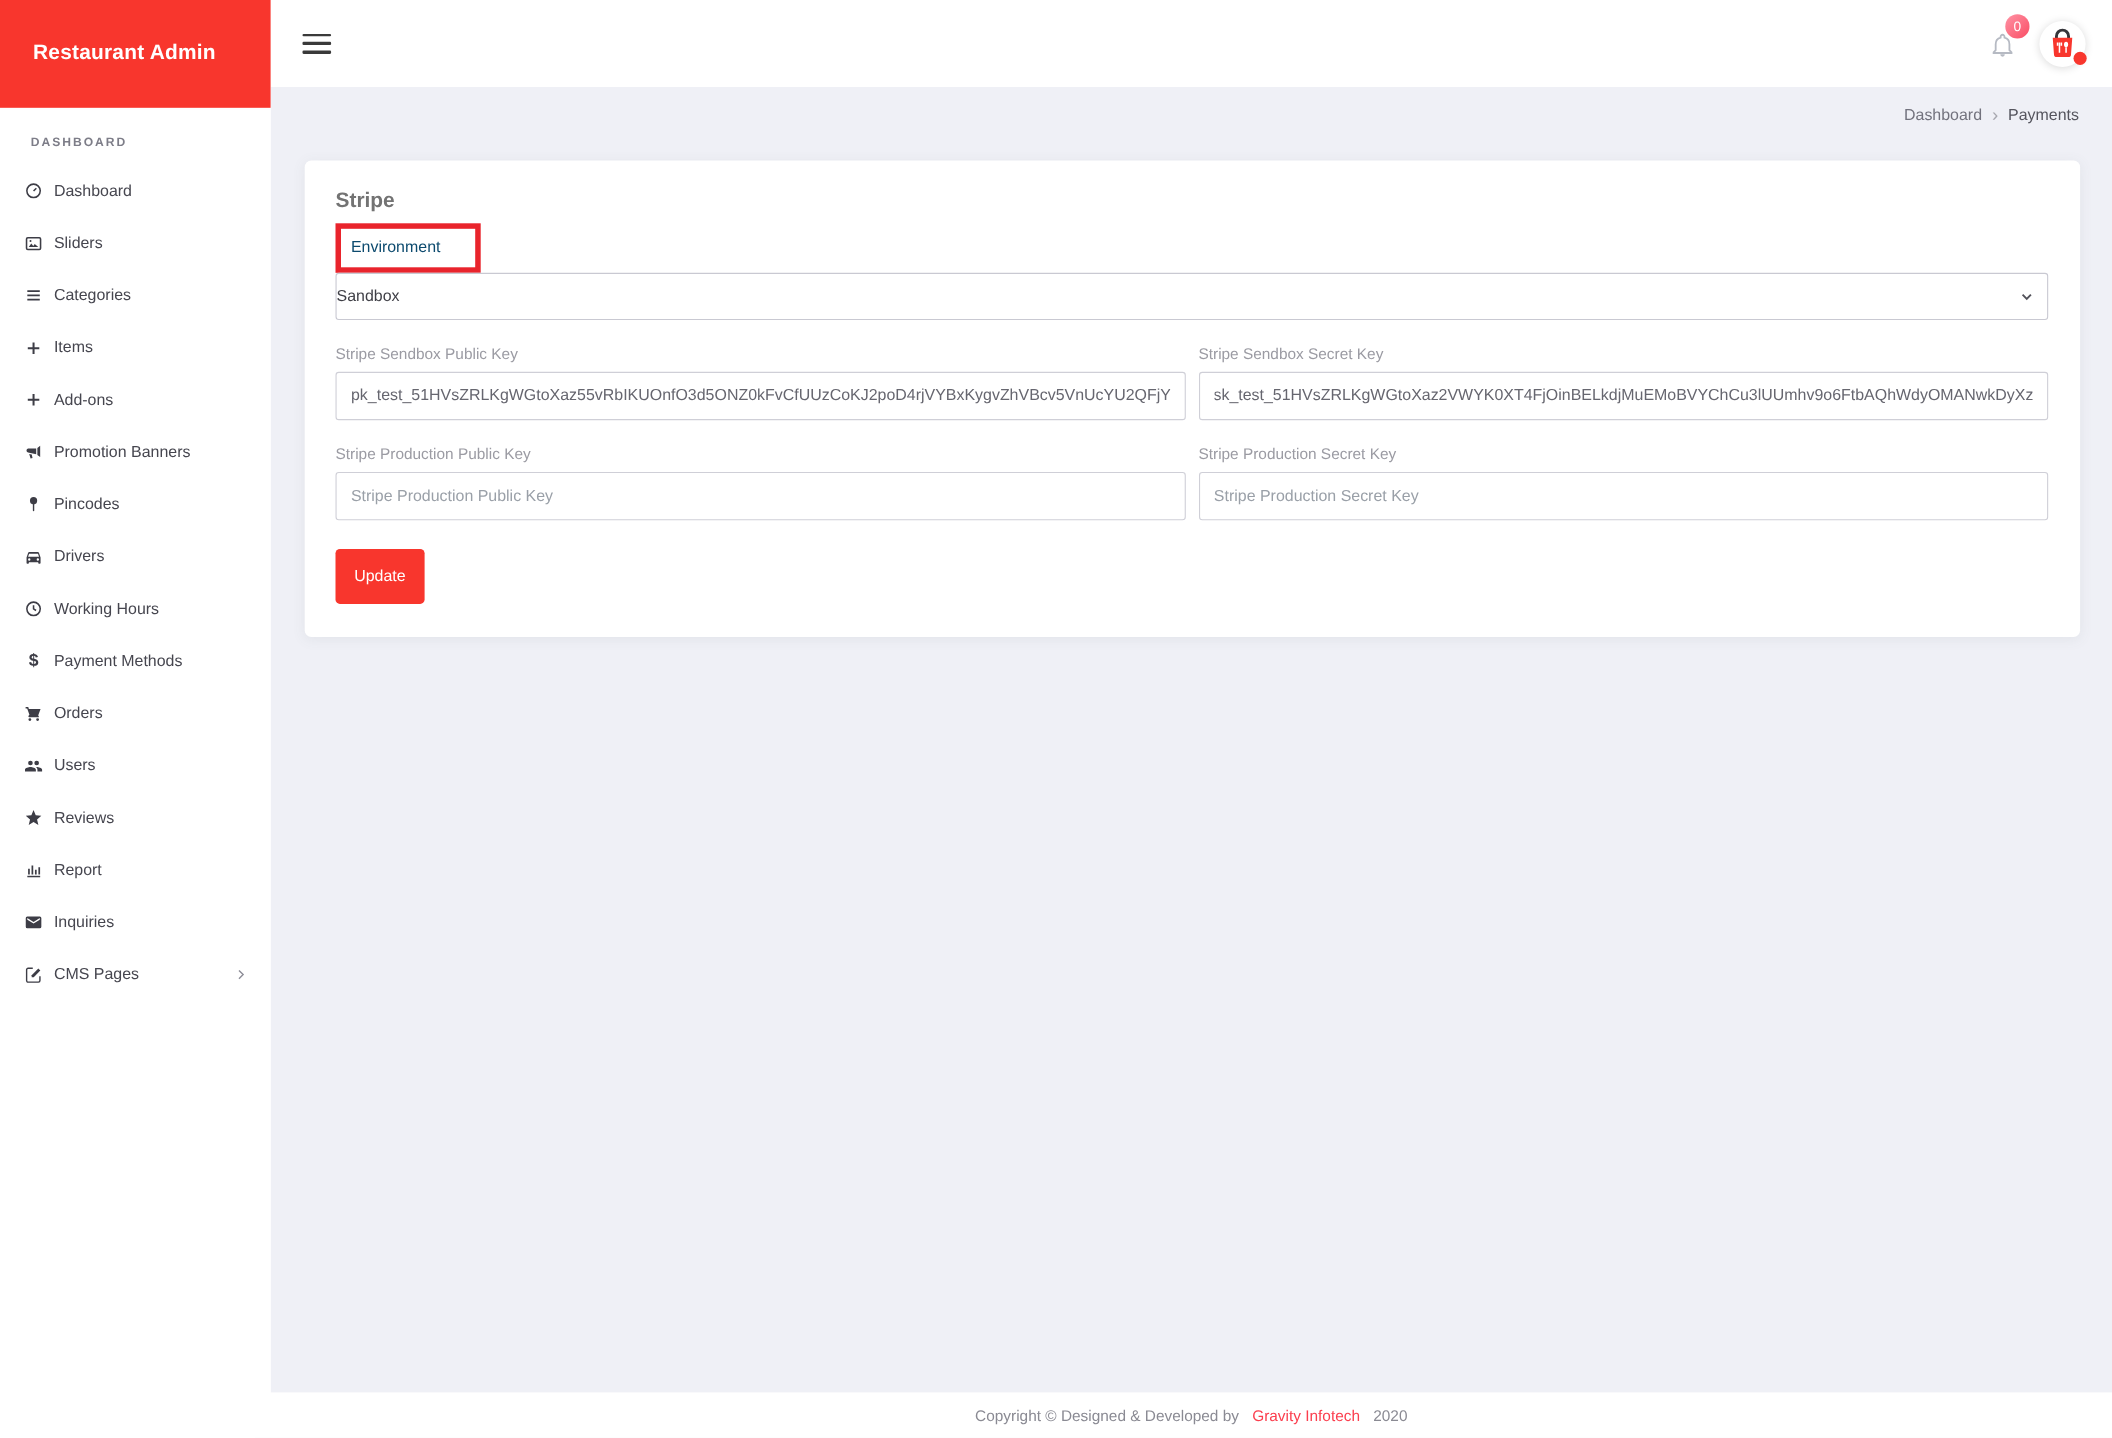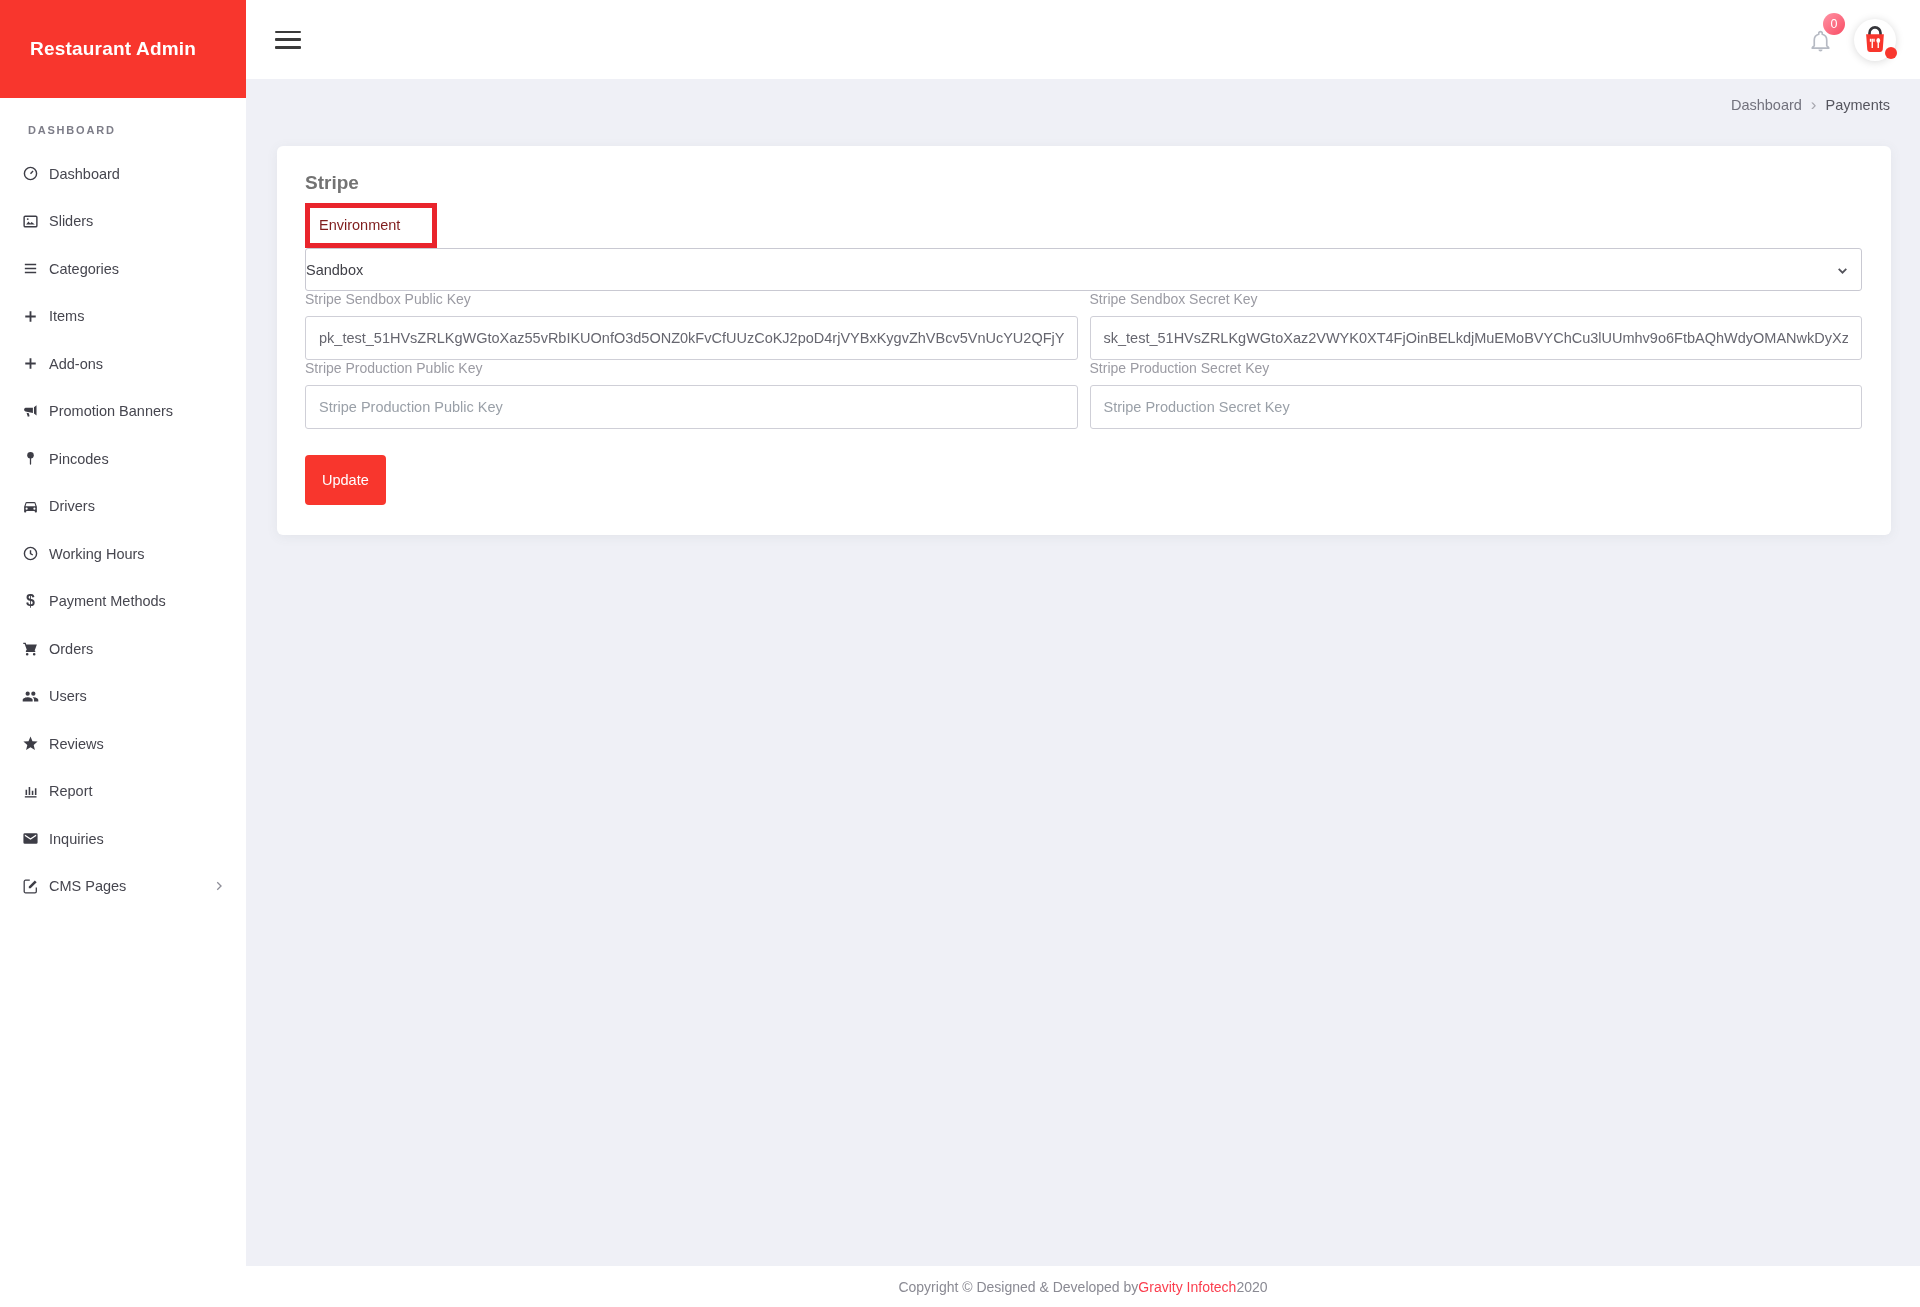--- a/index.html
+++ b/index.html
@@ -48,40 +48,40 @@
   .breadcrumb{position:absolute;top:17px;right:30px;font-size:14.5px;color:#72727d;
               display:flex;align-items:center;gap:9px;}
   .breadcrumb .bc-sep{color:#a7a7af;font-size:17px;line-height:1;}
   .breadcrumb .bc-current{color:#55555e;}
   .breadcrumb .bc-home{cursor:pointer;}
 
   .card{position:absolute;left:31px;top:67px;right:29px;background:#fff;border-radius:6px;
         box-shadow:0 2px 12px rgba(90,97,105,.08);padding:26px 29px 30px 28px;}
   .card-title{font-size:19px;font-weight:bold;color:#737373;margin-bottom:9px;}
   .env-box{display:inline-block;border:5px solid var(--annotation);padding:8px 32px 9px 9px;}
-  .env-label{font-size:14.5px;color:#7f1d1d;}
+  .env-label{font-size:14.5px;color:#0c4a6e;}
   .select-wrap{position:relative;margin-top:0;}
   select.env-select{display:block;width:100%;height:43px;border:1px solid #c9c9d2;border-radius:3px;
         background:#fff;font-family:inherit;font-size:14.5px;color:#3f3f46;padding:0 30px 0 0;
         appearance:none;-webkit-appearance:none;cursor:pointer;}
   .select-caret{position:absolute;right:13px;top:15px;width:13px;height:13px;color:#52525a;pointer-events:none;}
   .select-caret svg{width:13px;height:13px;}
 
-  .field-grid{display:grid;grid-template-columns:1fr 1fr;column-gap:12px;}
+  .field-grid{display:grid;grid-template-columns:1fr 1fr;column-gap:12px;margin-top:22px;}
   .field-label{display:block;font-size:14px;color:#9b9ba3;margin-bottom:9px;}
   .field input{width:100%;height:44px;border:1px solid #cfcfd7;border-radius:3px;padding:0 13px;
         font-family:inherit;font-size:14.5px;color:#66666f;background:#fff;}
   .field input::placeholder{color:#9aa0a8;}
 
   .update-btn{margin-top:26px;background:var(--accent);color:#fff;border:none;border-radius:4px;
         font-family:Liberation Sans, sans-serif;font-size:14.5px;padding:0 17px;height:50px;cursor:pointer;}
 
   
   .footer{position:absolute;left:246px;right:0;bottom:0;height:41px;background:#fff;
-          display:flex;align-items:center;justify-content:center;font-size:14px;color:#8a8a93;gap:0;}
+          display:flex;align-items:center;justify-content:center;font-size:14px;color:#8a8a93;gap:12px;}
   .footer .footer-link{color:var(--link);cursor:pointer;}
 </style>
 </head>
 <body>
 
 <aside class="sidebar">
   <div class="brand">Restaurant Admin</div>
   <div class="section-label">DASHBOARD</div>
   <nav class="nav">
   <div class="nav-item">

